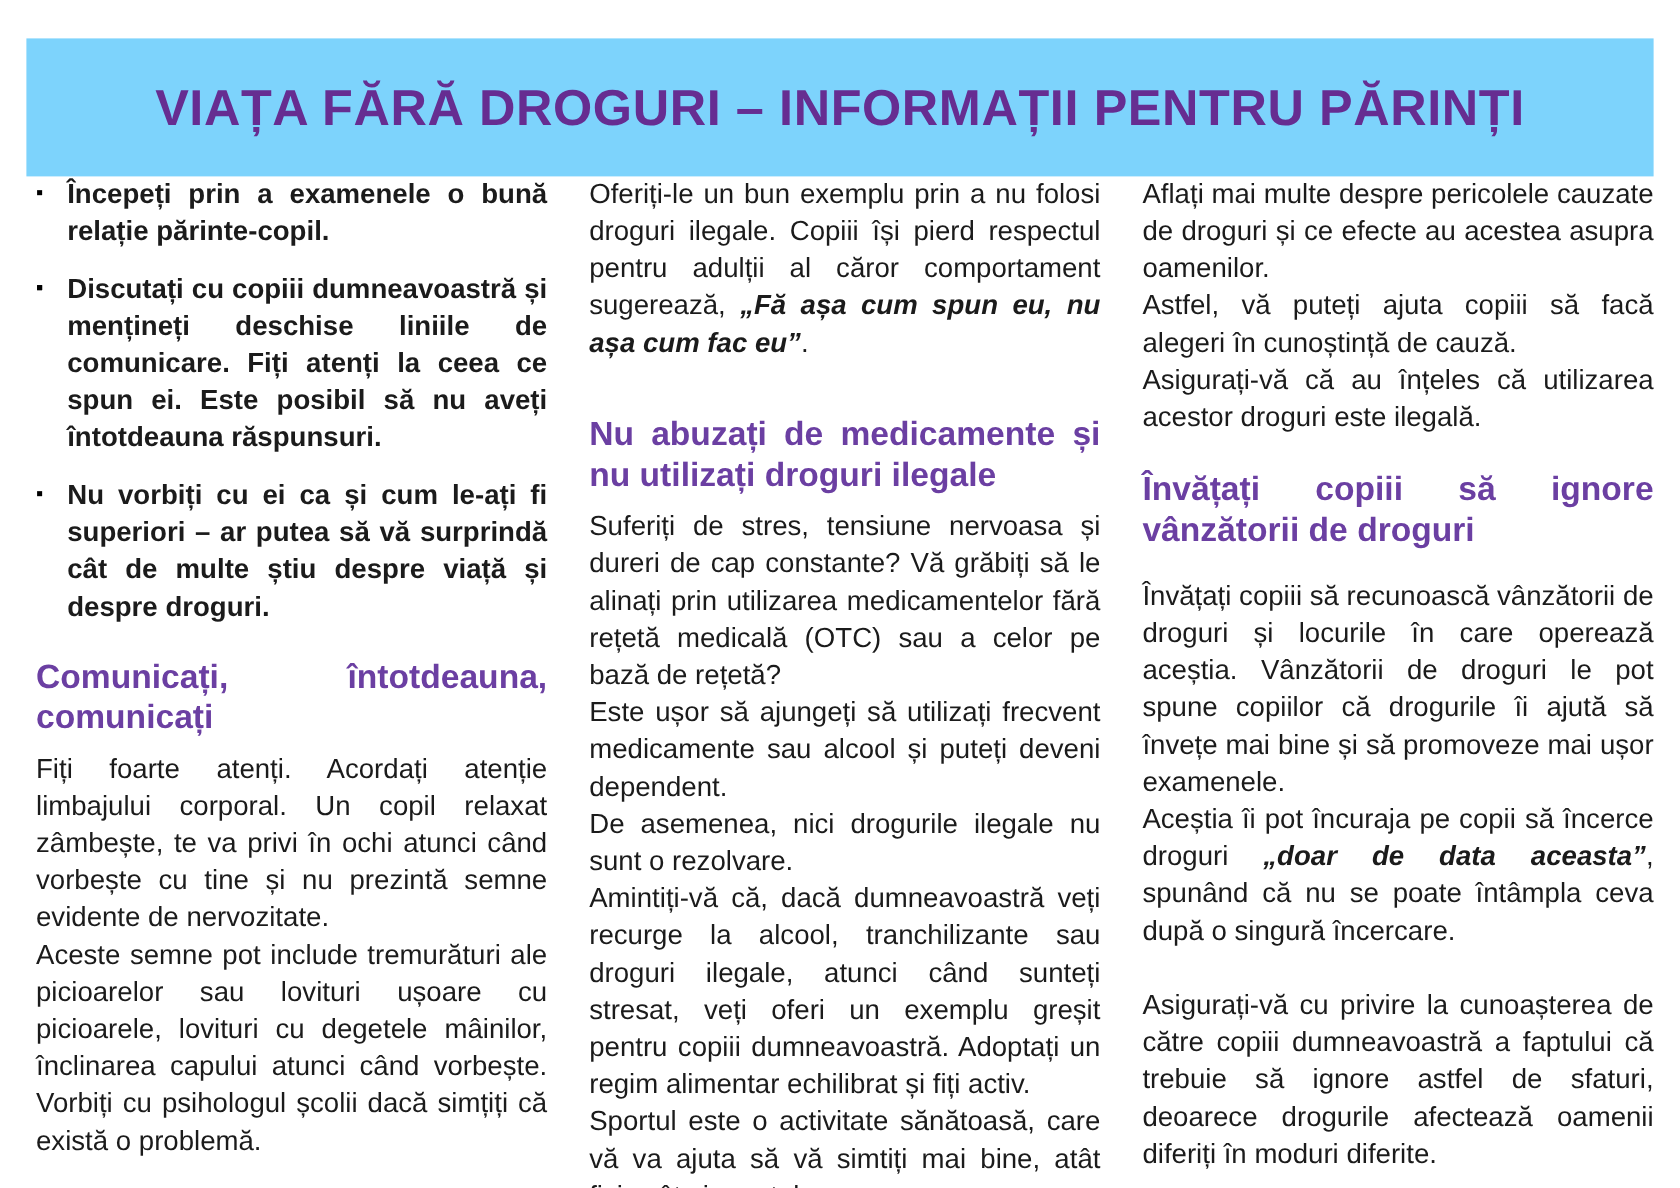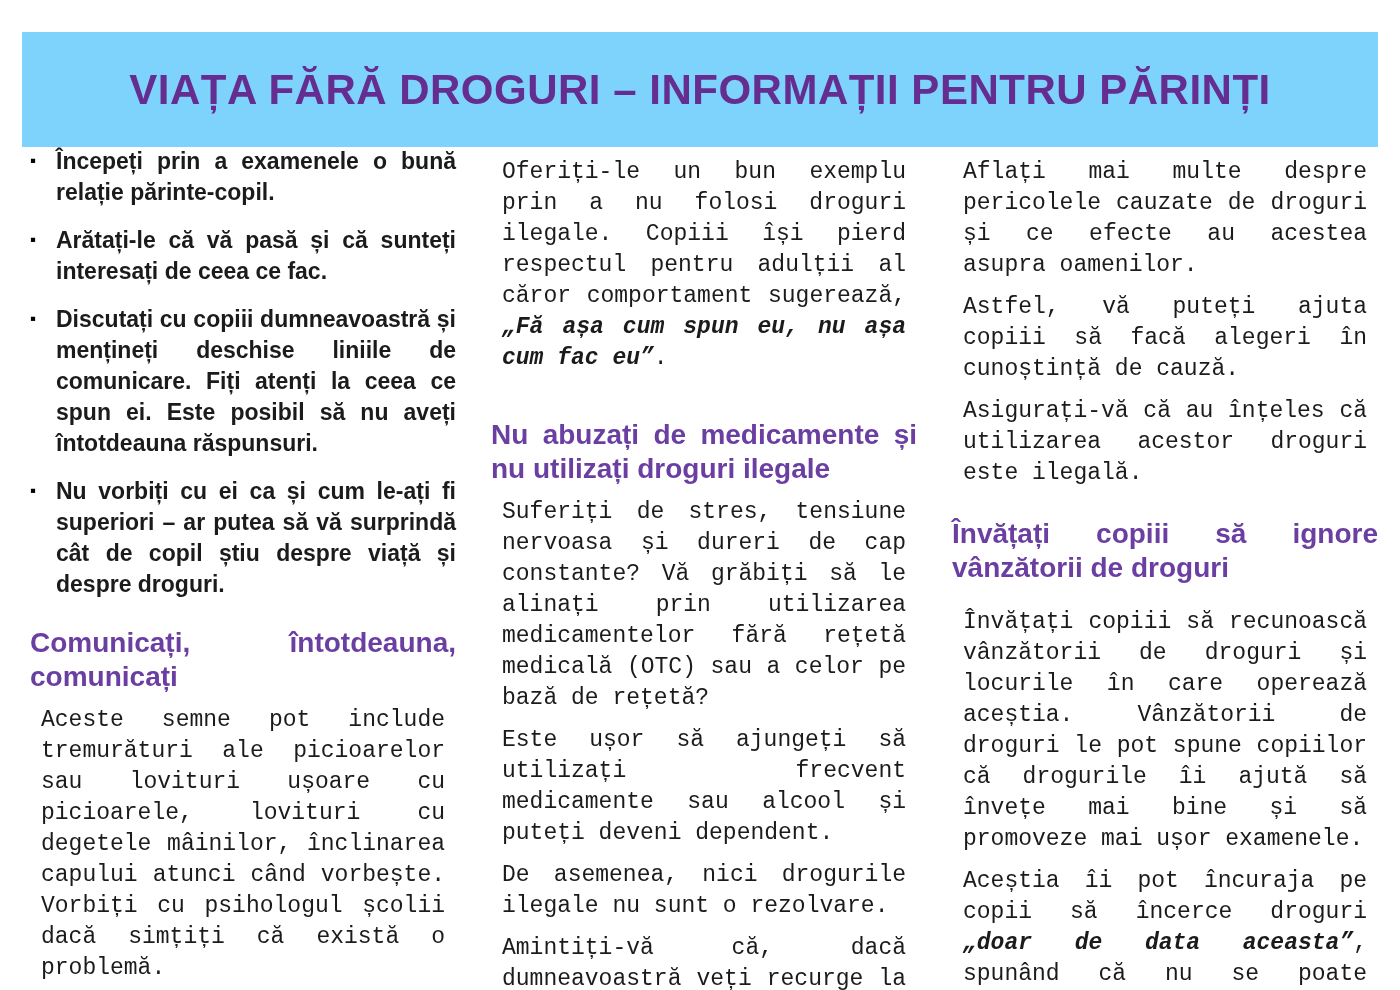--- a/index.html
+++ b/index.html
@@ -42,21 +42,21 @@
     display: flex;
     gap: 35px;
   }
   .col {
     flex: 0 0 426px;
     width: 426px;
     font-size: 23px;
     line-height: 31px;
     text-align: justify;
   }
-  .col p { margin: 11px; font-family: Liberation Mono, monospace; }
+  .col p { margin: 0; }
   .bullets { margin: 0 0 8px 0; }
   .bullet {
     position: relative;
     padding-left: 26px;
     font-weight: bold;
     margin-bottom: 17px;
   }
   .bullet .sq {
     position: absolute;
     left: 0;
@@ -89,32 +89,32 @@
 <main class="content">
 
   <section class="col">
     <div class="bullets">
       <div class="bullet">
         <span class="sq">▪</span>
         <span>Începeți prin a examenele o bună relație părinte-copil.</span>
       </div>
       <div class="bullet">
         <span class="sq">▪</span>
-        <span>Arătați-le că vă pasă și că sunteți interesați de ceea ce fac.</span>
       </div>
       <div class="bullet">
         <span class="sq">▪</span>
         <span>Discutați cu copiii dumneavoastră și mențineți deschise liniile de comunicare. Fiți atenți la ceea ce spun ei. Este posibil să nu aveți întotdeauna răspunsuri.</span>
       </div>
       <div class="bullet">
         <span class="sq">▪</span>
-        <span>Nu vorbiți cu ei ca și cum le-ați fi superiori – ar putea să vă surprindă cât de copil știu despre viață și despre droguri.</span>
+        <span>Nu vorbiți cu ei ca și cum le-ați fi superiori – ar putea să vă surprindă cât de multe știu despre viață și despre droguri.</span>
       </div>
     </div>
     <h2 class="heading">Comunicați, întotdeauna, comunicați</h2>
+    <p>Fiți foarte atenți. Acordați atenție limbajului corporal. Un copil relaxat zâmbește, te va privi în ochi atunci când vorbește cu tine și nu prezintă semne evidente de nervozitate.</p>
     <p>Aceste semne pot include tremurături ale picioarelor sau lovituri ușoare cu picioarele, lovituri cu degetele mâinilor, înclinarea capului atunci când vorbește. Vorbiți cu psihologul școlii dacă simțiți că există o problemă.</p>
 
   </section>
 
   <section class="col">
     <p><span>Oferiți-le un bun exemplu prin a nu folosi droguri ilegale. Copiii își pierd respectul pentru adulții al căror comportament sugerează, </span><span class="quote">„Fă așa cum spun eu, nu așa cum fac eu”</span><span>.</span></p>
     <h2 class="heading" style="margin-top:44px;">Nu abuzați de medicamente și nu utilizați droguri ilegale</h2>
     <p>Suferiți de stres, tensiune nervoasa și dureri de cap constante? Vă grăbiți să le alinați prin utilizarea medicamentelor fără rețetă medicală (OTC) sau a celor pe bază de rețetă?</p>
     <p>Este ușor să ajungeți să utilizați frecvent medicamente sau alcool și puteți deveni dependent.</p>
     <p>De asemenea, nici drogurile ilegale nu sunt o rezolvare.</p>

